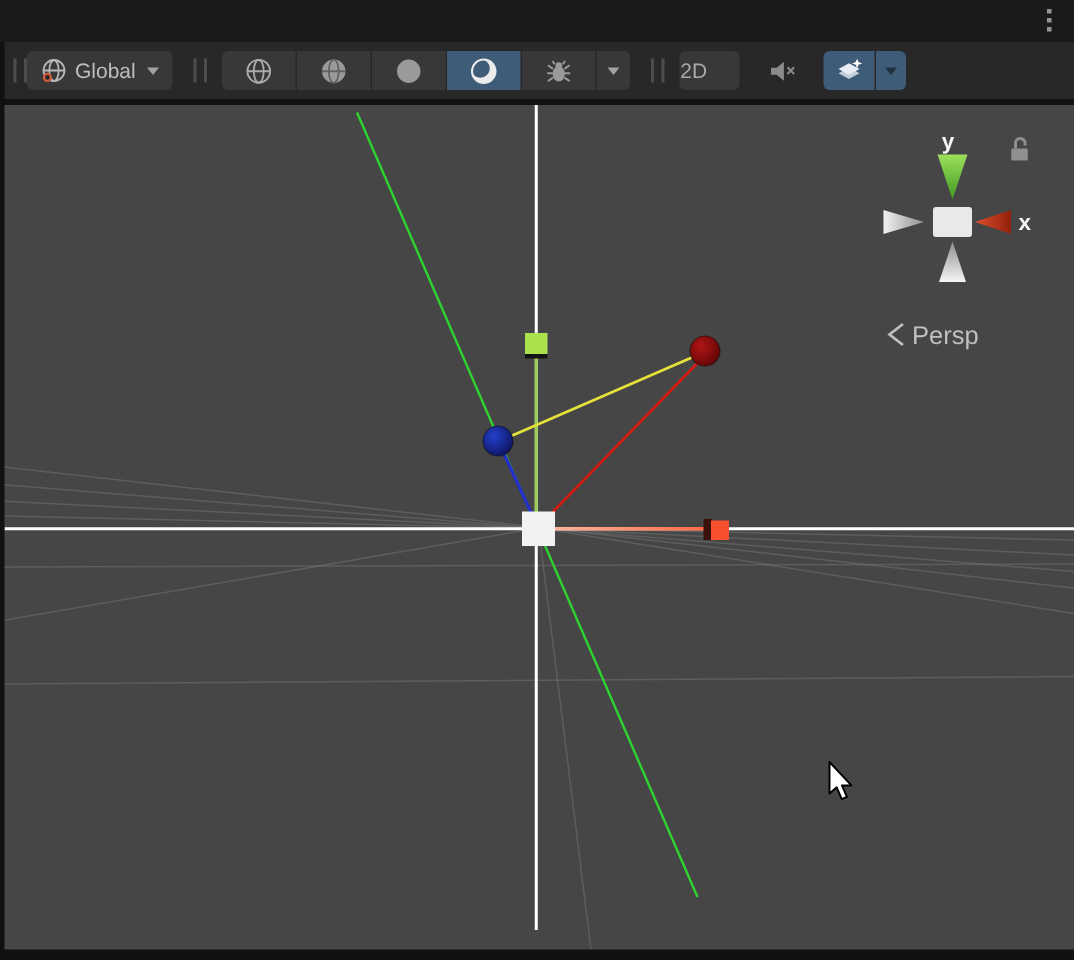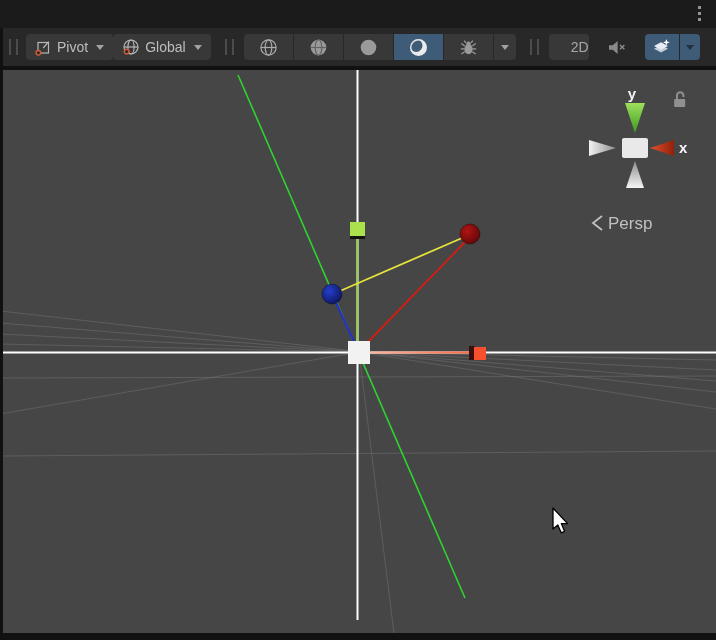--- a/index.html
+++ b/index.html
@@ -19,21 +19,21 @@
   .btn{height:26px;background:#383838;border-radius:4px;display:flex;align-items:center;
        color:#bdbdbd;font-size:14px;padding:0 9px;gap:5px}
   .caret{width:0;height:0;border-left:4.5px solid transparent;border-right:4.5px solid transparent;
          border-top:5.5px solid #a2a2a2;margin-left:3px}
   .group{display:flex;gap:1px}
   .gbtn{width:49px;height:26px;background:#383838;display:flex;align-items:center;justify-content:center}
   .gbtn:first-child{border-radius:4px 0 0 4px}
   .gbtn.caret-btn{width:22px;border-radius:0 4px 4px 0}
   .gbtn.on{background:#3e5b77}
   .btn2d{width:40px;height:26px;background:#383838;border-radius:4px;color:#a8a8a8;font-size:14px;
-         display:flex;align-items:center;justify-content:flex-end}
+         display:flex;align-items:center;justify-content:flex-start}
   .iconbtn{width:34px;height:26px;border-radius:4px;display:flex;align-items:center;justify-content:center}
   .fx{background:#3e5b77;border-radius:4px 0 0 4px}
   .fxcaret{width:20px;height:26px;background:#3e5b77;border-radius:0 4px 4px 0;margin-left:1px;
            display:flex;align-items:center;justify-content:center}
   .fxcaret .caret{border-top-color:#22303d;margin-left:0}
   
   .viewport{position:absolute;left:3px;top:70px;width:713px;height:563px;background:#464646}
   .viewport svg{position:absolute;left:0;top:0}
 </style>
 </head>
@@ -43,31 +43,20 @@
   <div class="kebab">
       <i></i>
       <i></i>
       <i></i>
     </div>
 </div>
 
 <div class="toolbar">
   <div class="handle" style="margin-left:2px"></div>
 
-  <div class="btn" style="margin-left:8px">
-    <span style="display:flex">
-      <svg width="17" height="17" viewBox="0 0 17 17">
-        <rect x="3" y="3.5" width="10.5" height="10.5" fill="none" stroke="#b8b8b8" stroke-width="1.2"></rect>
-        <line x1="8.2" y1="9" x2="13.7" y2="2.6" stroke="#b8b8b8" stroke-width="1.2"></line>
-        <circle cx="3.4" cy="13.8" r="2.3" fill="#282828" stroke="#cf5b3a" stroke-width="1.5"></circle>
-      </svg>
-    </span>
-    <span>Pivot</span>
-    <span class="caret"></span>
-  </div>
 
   <div class="btn" style="margin-left:0">
     <span style="display:flex">
       <svg width="18" height="18" viewBox="0 0 18 18">
         <g fill="none" stroke="#b8b8b8" stroke-width="1.2">
           <circle cx="9" cy="9" r="7"></circle>
             <ellipse cx="9" cy="9" rx="3.1" ry="7"></ellipse>
             <line x1="2" y1="9" x2="16" y2="9"></line>
         </g>
         <circle cx="4.6" cy="13.6" r="2.3" fill="#282828" stroke="#cf5b3a" stroke-width="1.5"></circle>

